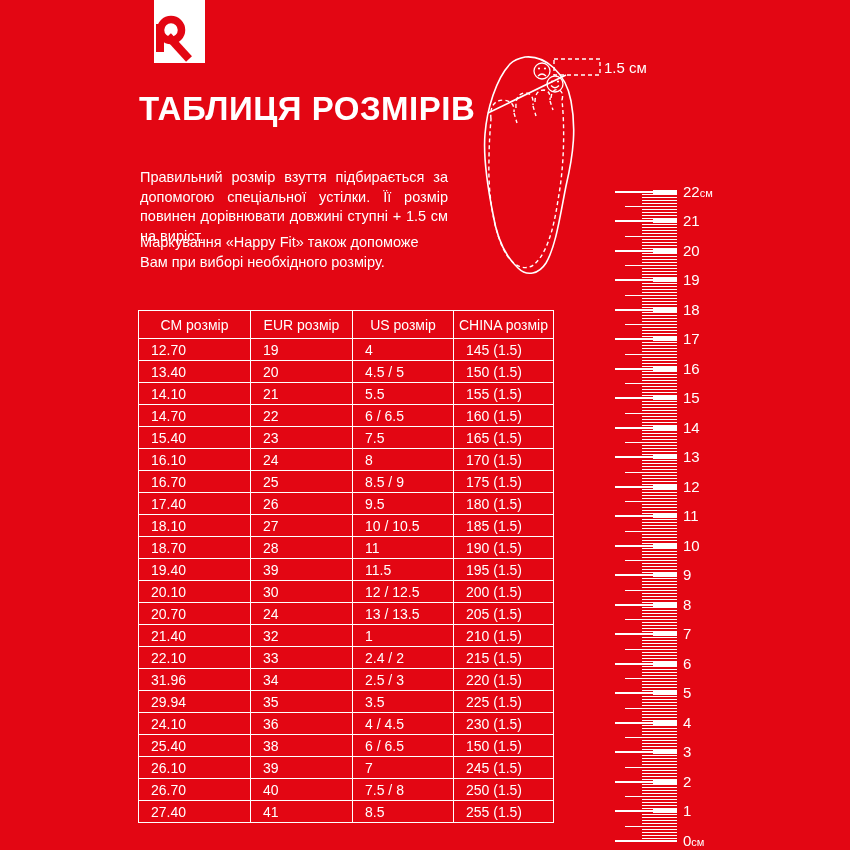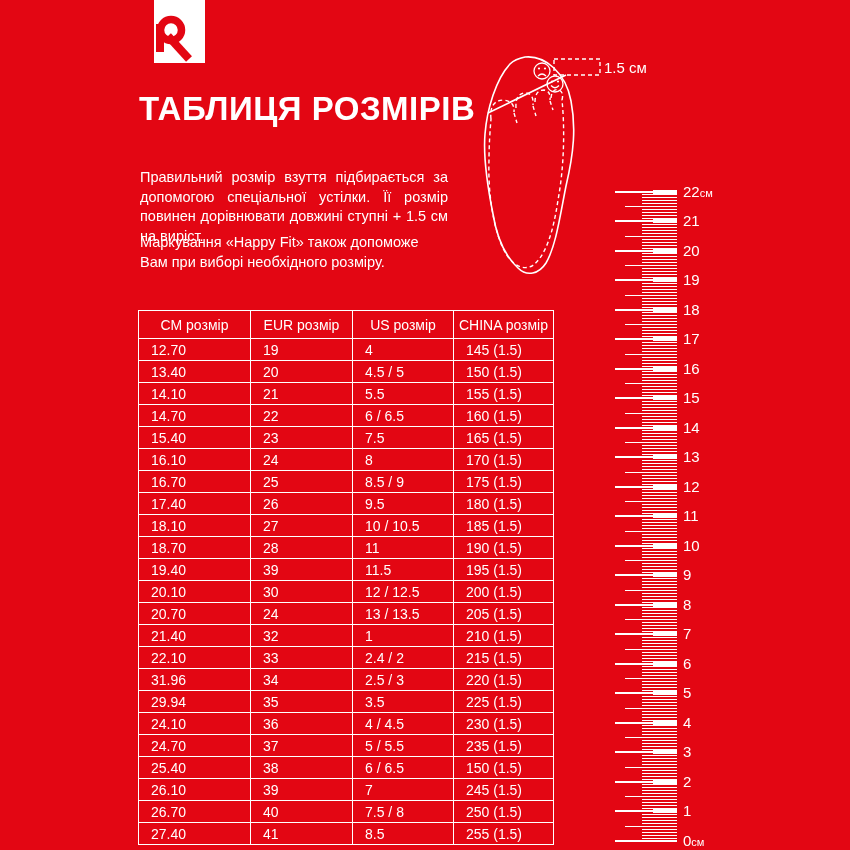--- a/index.html
+++ b/index.html
@@ -233,26 +233,20 @@
           <td>29.94</td>
           <td>35</td>
           <td>3.5</td>
           <td>225 (1.5)</td>
         </tr>
         <tr>
           <td>24.10</td>
           <td>36</td>
           <td>4 / 4.5</td>
           <td>230 (1.5)</td>
-        </tr>
-        <tr>
-          <td>24.70</td>
-          <td>37</td>
-          <td>5 / 5.5</td>
-          <td>235 (1.5)</td>
         </tr>
         <tr>
           <td>25.40</td>
           <td>38</td>
           <td>6 / 6.5</td>
           <td>150 (1.5)</td>
         </tr>
         <tr>
           <td>26.10</td>
           <td>39</td>

